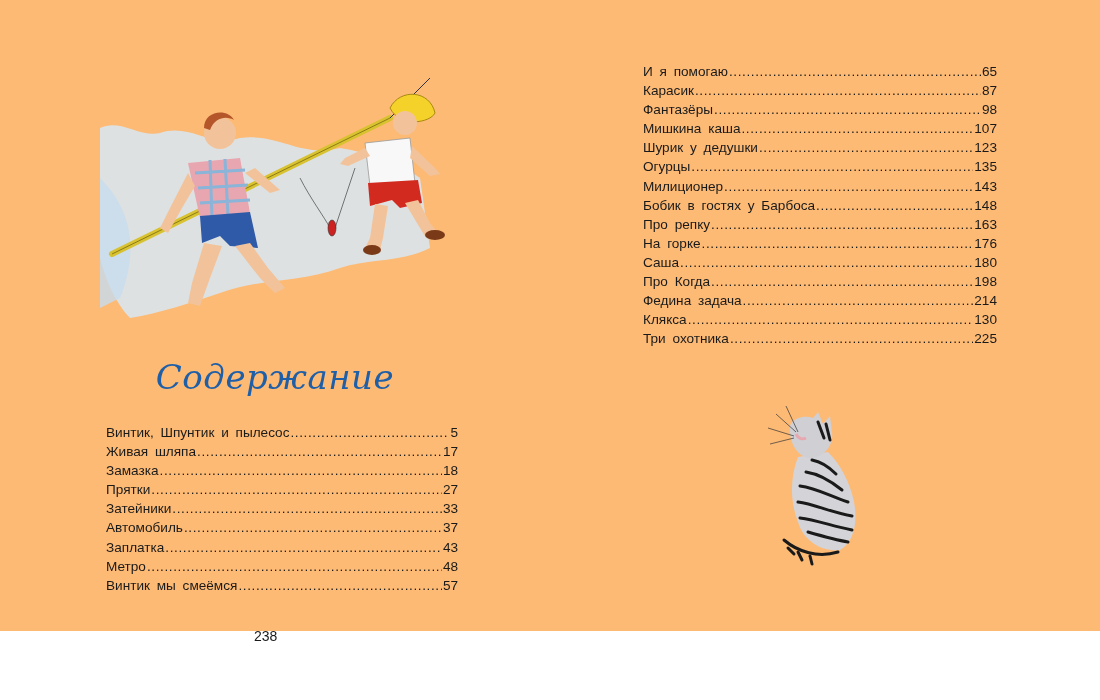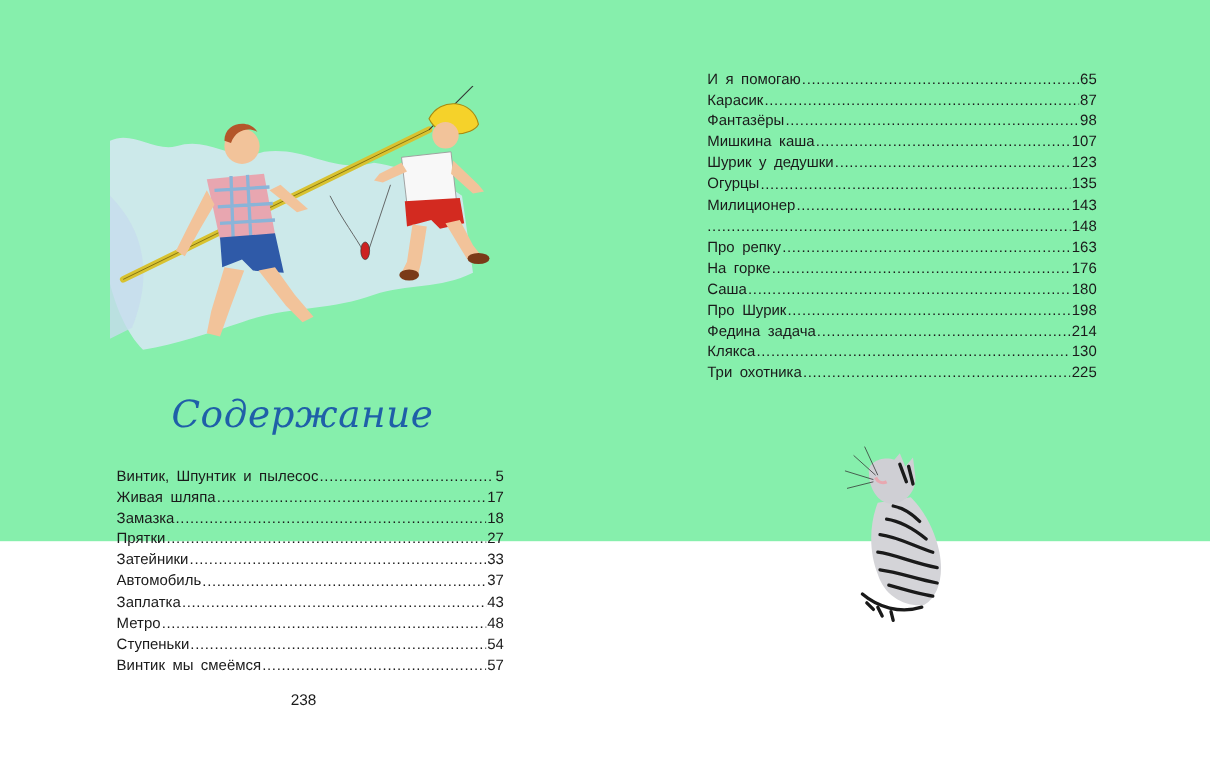--- a/index.html
+++ b/index.html
@@ -1,52 +1,52 @@
 <!DOCTYPE html>
 <html><head>
   <meta charset="utf-8">
   <style>
     * { margin: 0; padding: 0; box-sizing: border-box; }
     html, body { width: 1100px; height: 700px; background: #ffffff; overflow: hidden; }
     body { position: relative; font-family: "Liberation Sans", sans-serif; color: #1a1a1a; }
 
-    .page { position: absolute; top: 0; height: 492px; background: #86efac; }
+    .page { position: absolute; top: 0; height: 631px; background: #fdba74; }
     .page-left { left: 0; width: 550px; }
     .page-right { left: 550px; width: 550px; }
 
     
     .illustration-boys { position: absolute; left: 100px; top: 78px; width: 380px; height: 245px; }
     .illustration-cat { position: absolute; left: 768px; top: 402px; width: 96px; height: 165px; }
 
     .toc-title {
       position: absolute; left: 0; width: 550px; top: 357px; text-align: center;
       font-family: "DejaVu Serif", serif; font-style: italic; font-size: 34px;
       color: #1f5fa8; letter-spacing: 0.5px;
     }
 
     .toc-list { position: absolute; }
     .toc-left { left: 106px; top: 423px; width: 352px; }
     .toc-right { left: 643px; top: 62px; width: 354px; }
 
     .toc-row {
-      display: flex; align-items: flex-end; height: 19.1px; line-height: 19.1px;
+      display: flex; align-items: flex-start; height: 19.1px; line-height: 19.1px;
       font-size: 13.6px; color: #1a1a1a; white-space: nowrap; overflow: hidden;
     }
     .toc-row .t { flex: 0 0 auto; word-spacing: 3px; padding-right: 1px; }
     .toc-row .dots {
       flex: 1 1 auto; overflow: hidden; height: 19px; position: relative;
     }
     .toc-row .dots::before {
       content: "................................................................................................................................................................";
       position: absolute; left: 0; bottom: 0; letter-spacing: 0.6px; line-height: 19px;
     }
     .toc-row .p { flex: 0 0 auto; padding-left: 1px; }
 
     .page-number {
-      position: absolute; left: 254px; top: 628px; width: 44px; text-align: center;
+      position: absolute; left: 254px; top: 628px; width: 44px; 
       font-size: 14px; color: #1a1a1a;
     }
   </style>
 </head>
 <body>
 
 <div class="page page-left">
 
   <svg class="illustration-boys" viewBox="0 0 380 245" xmlns="http://www.w3.org/2000/svg">
 
@@ -120,25 +120,20 @@
         <span class="t">Заплатка</span>
         <span class="dots"></span>
         <span class="p">43</span>
       </div>
     <div class="toc-row">
         <span class="t">Метро</span>
         <span class="dots"></span>
         <span class="p">48</span>
       </div>
     <div class="toc-row">
-        <span class="t">Ступеньки</span>
-        <span class="dots"></span>
-        <span class="p">54</span>
-      </div>
-    <div class="toc-row">
         <span class="t">Винтик мы смеёмся</span>
         <span class="dots"></span>
         <span class="p">57</span>
       </div>
   </div>
 
   <div class="page-number">238</div>
 </div>
 
 <div class="page page-right"></div>
@@ -173,40 +168,41 @@
       <span class="t">Огурцы</span>
       <span class="dots"></span>
       <span class="p">135</span>
     </div>
   <div class="toc-row">
       <span class="t">Милиционер</span>
       <span class="dots"></span>
       <span class="p">143</span>
     </div>
   <div class="toc-row">
+      <span class="t">Бобик в гостях у Барбоса</span>
       <span class="dots"></span>
       <span class="p">148</span>
     </div>
   <div class="toc-row">
       <span class="t">Про репку</span>
       <span class="dots"></span>
       <span class="p">163</span>
     </div>
   <div class="toc-row">
       <span class="t">На горке</span>
       <span class="dots"></span>
       <span class="p">176</span>
     </div>
   <div class="toc-row">
       <span class="t">Саша</span>
       <span class="dots"></span>
       <span class="p">180</span>
     </div>
   <div class="toc-row">
-      <span class="t">Про Шурик</span>
+      <span class="t">Про Когда</span>
       <span class="dots"></span>
       <span class="p">198</span>
     </div>
   <div class="toc-row">
       <span class="t">Федина задача</span>
       <span class="dots"></span>
       <span class="p">214</span>
     </div>
   <div class="toc-row">
       <span class="t">Клякса</span>

